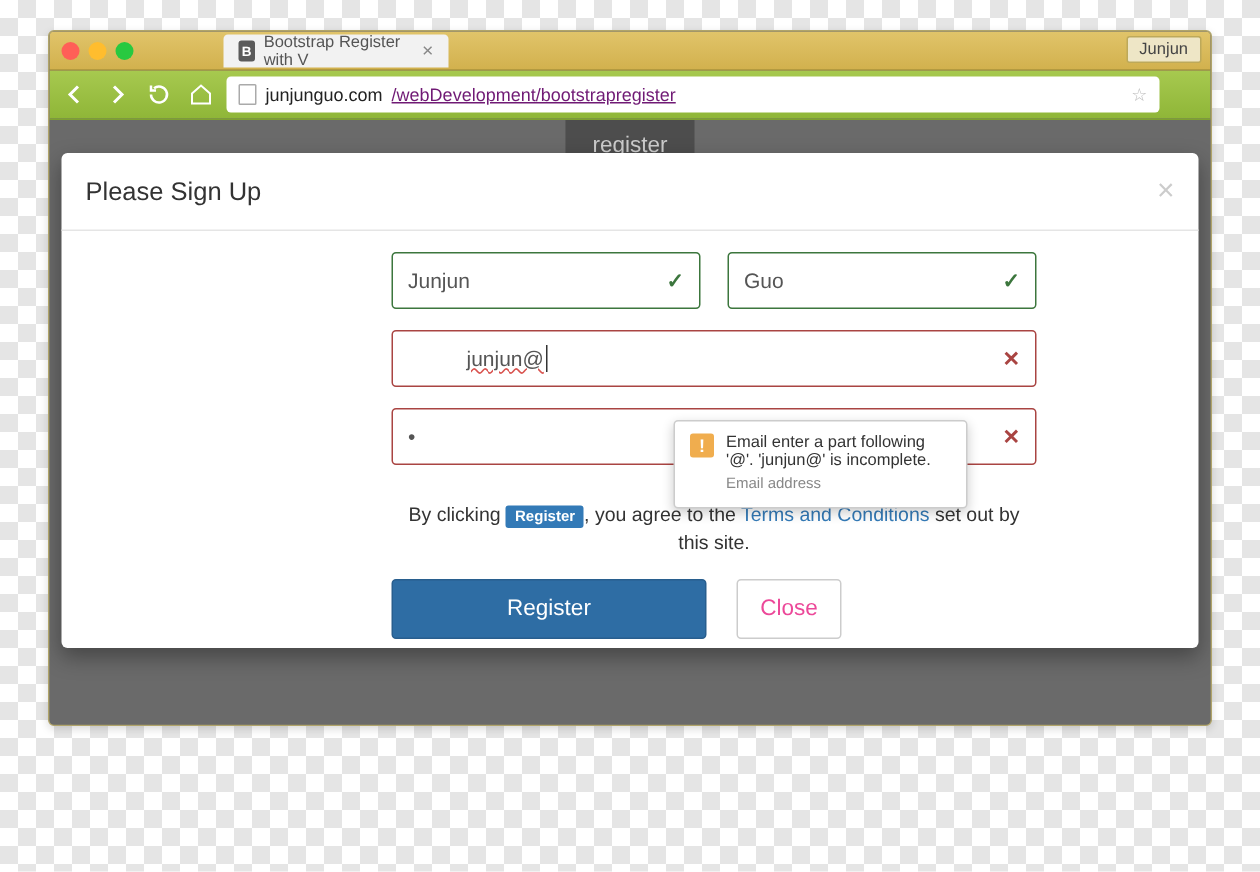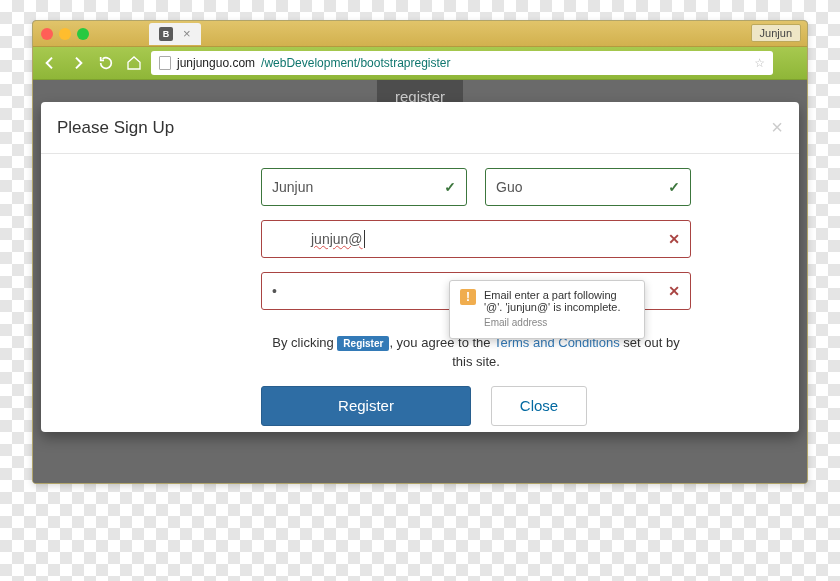--- a/index.html
+++ b/index.html
@@ -74,21 +74,21 @@
     width:22px;height:22px;display:flex;align-items:center;justify-content:center;
     color:#fff;
   }
   .tbtn svg { width:16px;height:16px;fill:#fff;stroke:#fff; }
   .url-bar {
     flex:1; background:#fff; height:24px; border-radius:3px;
     display:flex; align-items:center; padding:0 8px;
     font-size:12px; color:#333; gap:6px;
   }
   .url-bar .host { color:#222; }
-  .url-bar .path { color:#0f766e; }
+  .url-bar .path { color:#701a75;text-decoration:underline; }
   .url-bar .doc-icon { width:12px;height:14px;border:1px solid #aaa;border-radius:1px; }
   .star { margin-left:auto; color:#bbb; }
   .menub { width:22px;height:22px;display:flex;align-items:center;justify-content:center;color:#fff; }
 
   .page-bg {
     position:relative; width:100%; height:calc(100% - 58px);
     background:#6a6a6a;
   }
   .bg-button {
     position:absolute; left:50%; transform:translateX(-50%); top:0;
@@ -149,34 +149,35 @@
     padding:2px 6px;border-radius:2px;
   }
   .agree a { color:#337ab7; text-decoration:none; }
   .btn-row { display:flex; gap:20px; }
   .btn {
     height:40px; border-radius:3px; font-size:15px;
     display:flex;align-items:center;justify-content:center;
     padding:0 28px; cursor:pointer;
   }
   .btn-primary { background:#2e6da4;color:#fff;border:1px solid #285e8e; width:210px;}
-  .btn-default { background:#fff;color:#0369a1;border:1px solid #ccc; width:96px;}
+  .btn-default { background:#fff;color:#ec4899;border:1px solid #ccc; width:70px;}
 </style>
 </head>
 <body>
 
 <div class="window">
   <div class="titlebar">
     <div class="traffic">
       <div class="tl red"></div>
       <div class="tl yel"></div>
       <div class="tl grn"></div>
     </div>
     <div class="tab">
       <span class="tab-fav">B</span>
+      <span>Bootstrap Register with V</span>
       <span class="tab-close">×</span>
     </div>
     <div class="user-chip">Junjun</div>
   </div>
 
   <div class="toolbar">
     <div class="tbtn">
       <svg viewBox="0 0 24 24">
           <path d="M15 4l-8 8 8 8" fill="none" stroke-width="3"></path>
         </svg>

